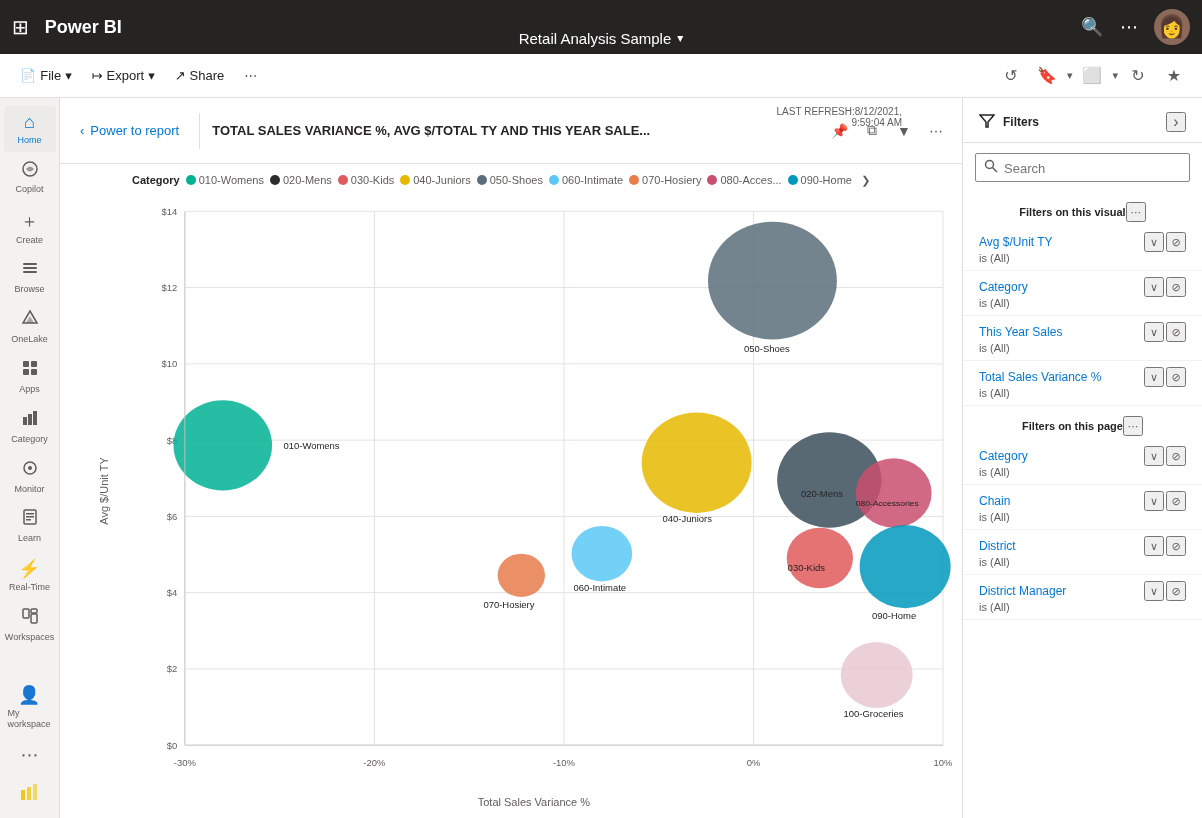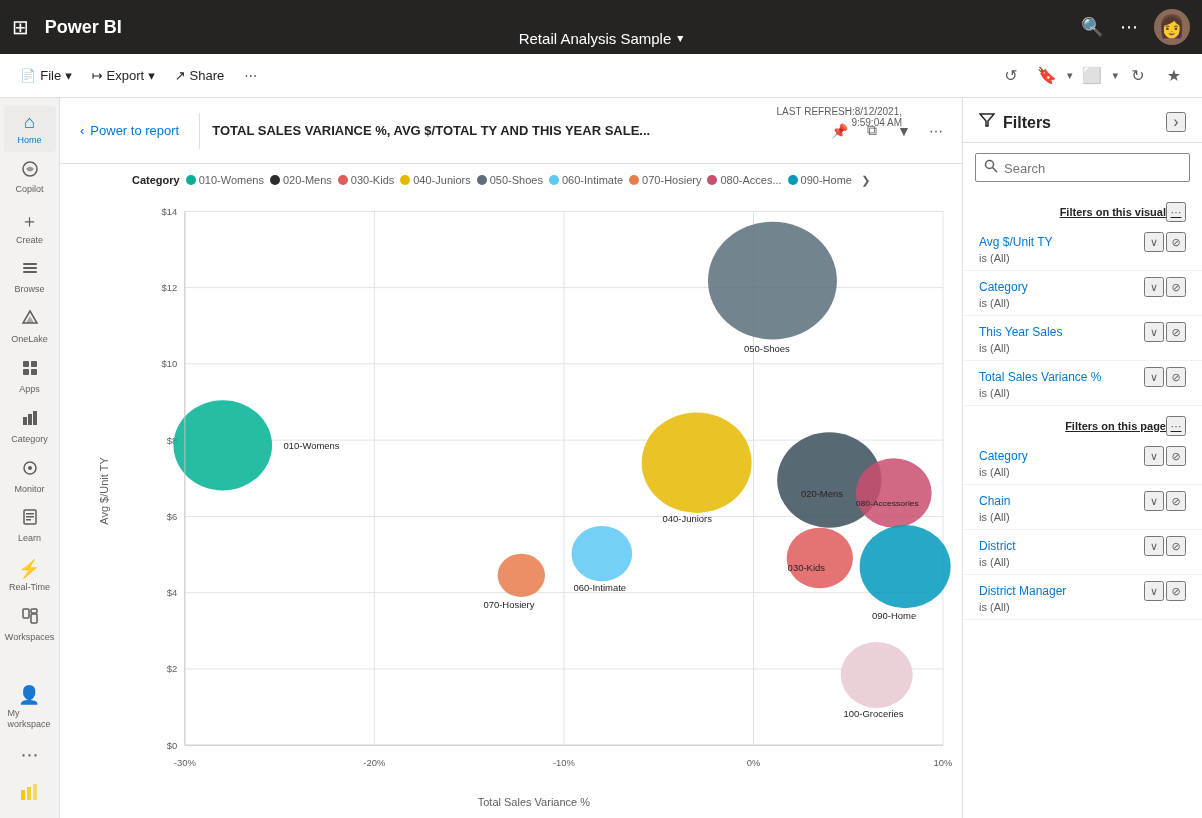--- a/index.html
+++ b/index.html
@@ -204,37 +204,37 @@
       display: flex;
       flex-direction: column;
       overflow-y: auto;
     }
     .filters-header {
       display: flex; align-items: center; justify-content: space-between;
       padding: 14px 16px 10px;
       border-bottom: 1px solid #e1dfdd;
     }
     .filters-title {
-      font-size: 16px; font-weight: 600; color: #252423;
-      display: flex; align-items: flex-end; gap: 8px;
+      font-size: 12px; font-weight: 600; color: #252423;
+      display: flex; align-items: center; gap: 8px;
     }
     .filter-search {
       margin: 10px 12px;
       display: flex; align-items: flex-end; gap: 6px;
       border: 1px solid #8a8886;
       border-radius: 2px; padding: 5px 8px;
       font-size: 13px; color: #605e5c;
     }
     .filter-search input {
       border: none; outline: none; width: 100%; font-size: 13px; color: #605e5c;
     }
     .filters-section-title {
       padding: 10px 16px 4px;
       font-size: 11px; font-weight: 600; color: #252423;
-      display: flex; align-items: center; justify-content: flex-end; text-decoration: underline;
+      display: flex; align-items: center; justify-content: center;
     }
     .filter-item {
       padding: 6px 16px;
       border-bottom: 1px solid #f3f2f1;
     }
     .filter-item-header {
       display: flex; align-items: center; justify-content: space-between;
     }
     .filter-item-name {
       font-size: 12px; color: #0078d4; font-weight: 500;

